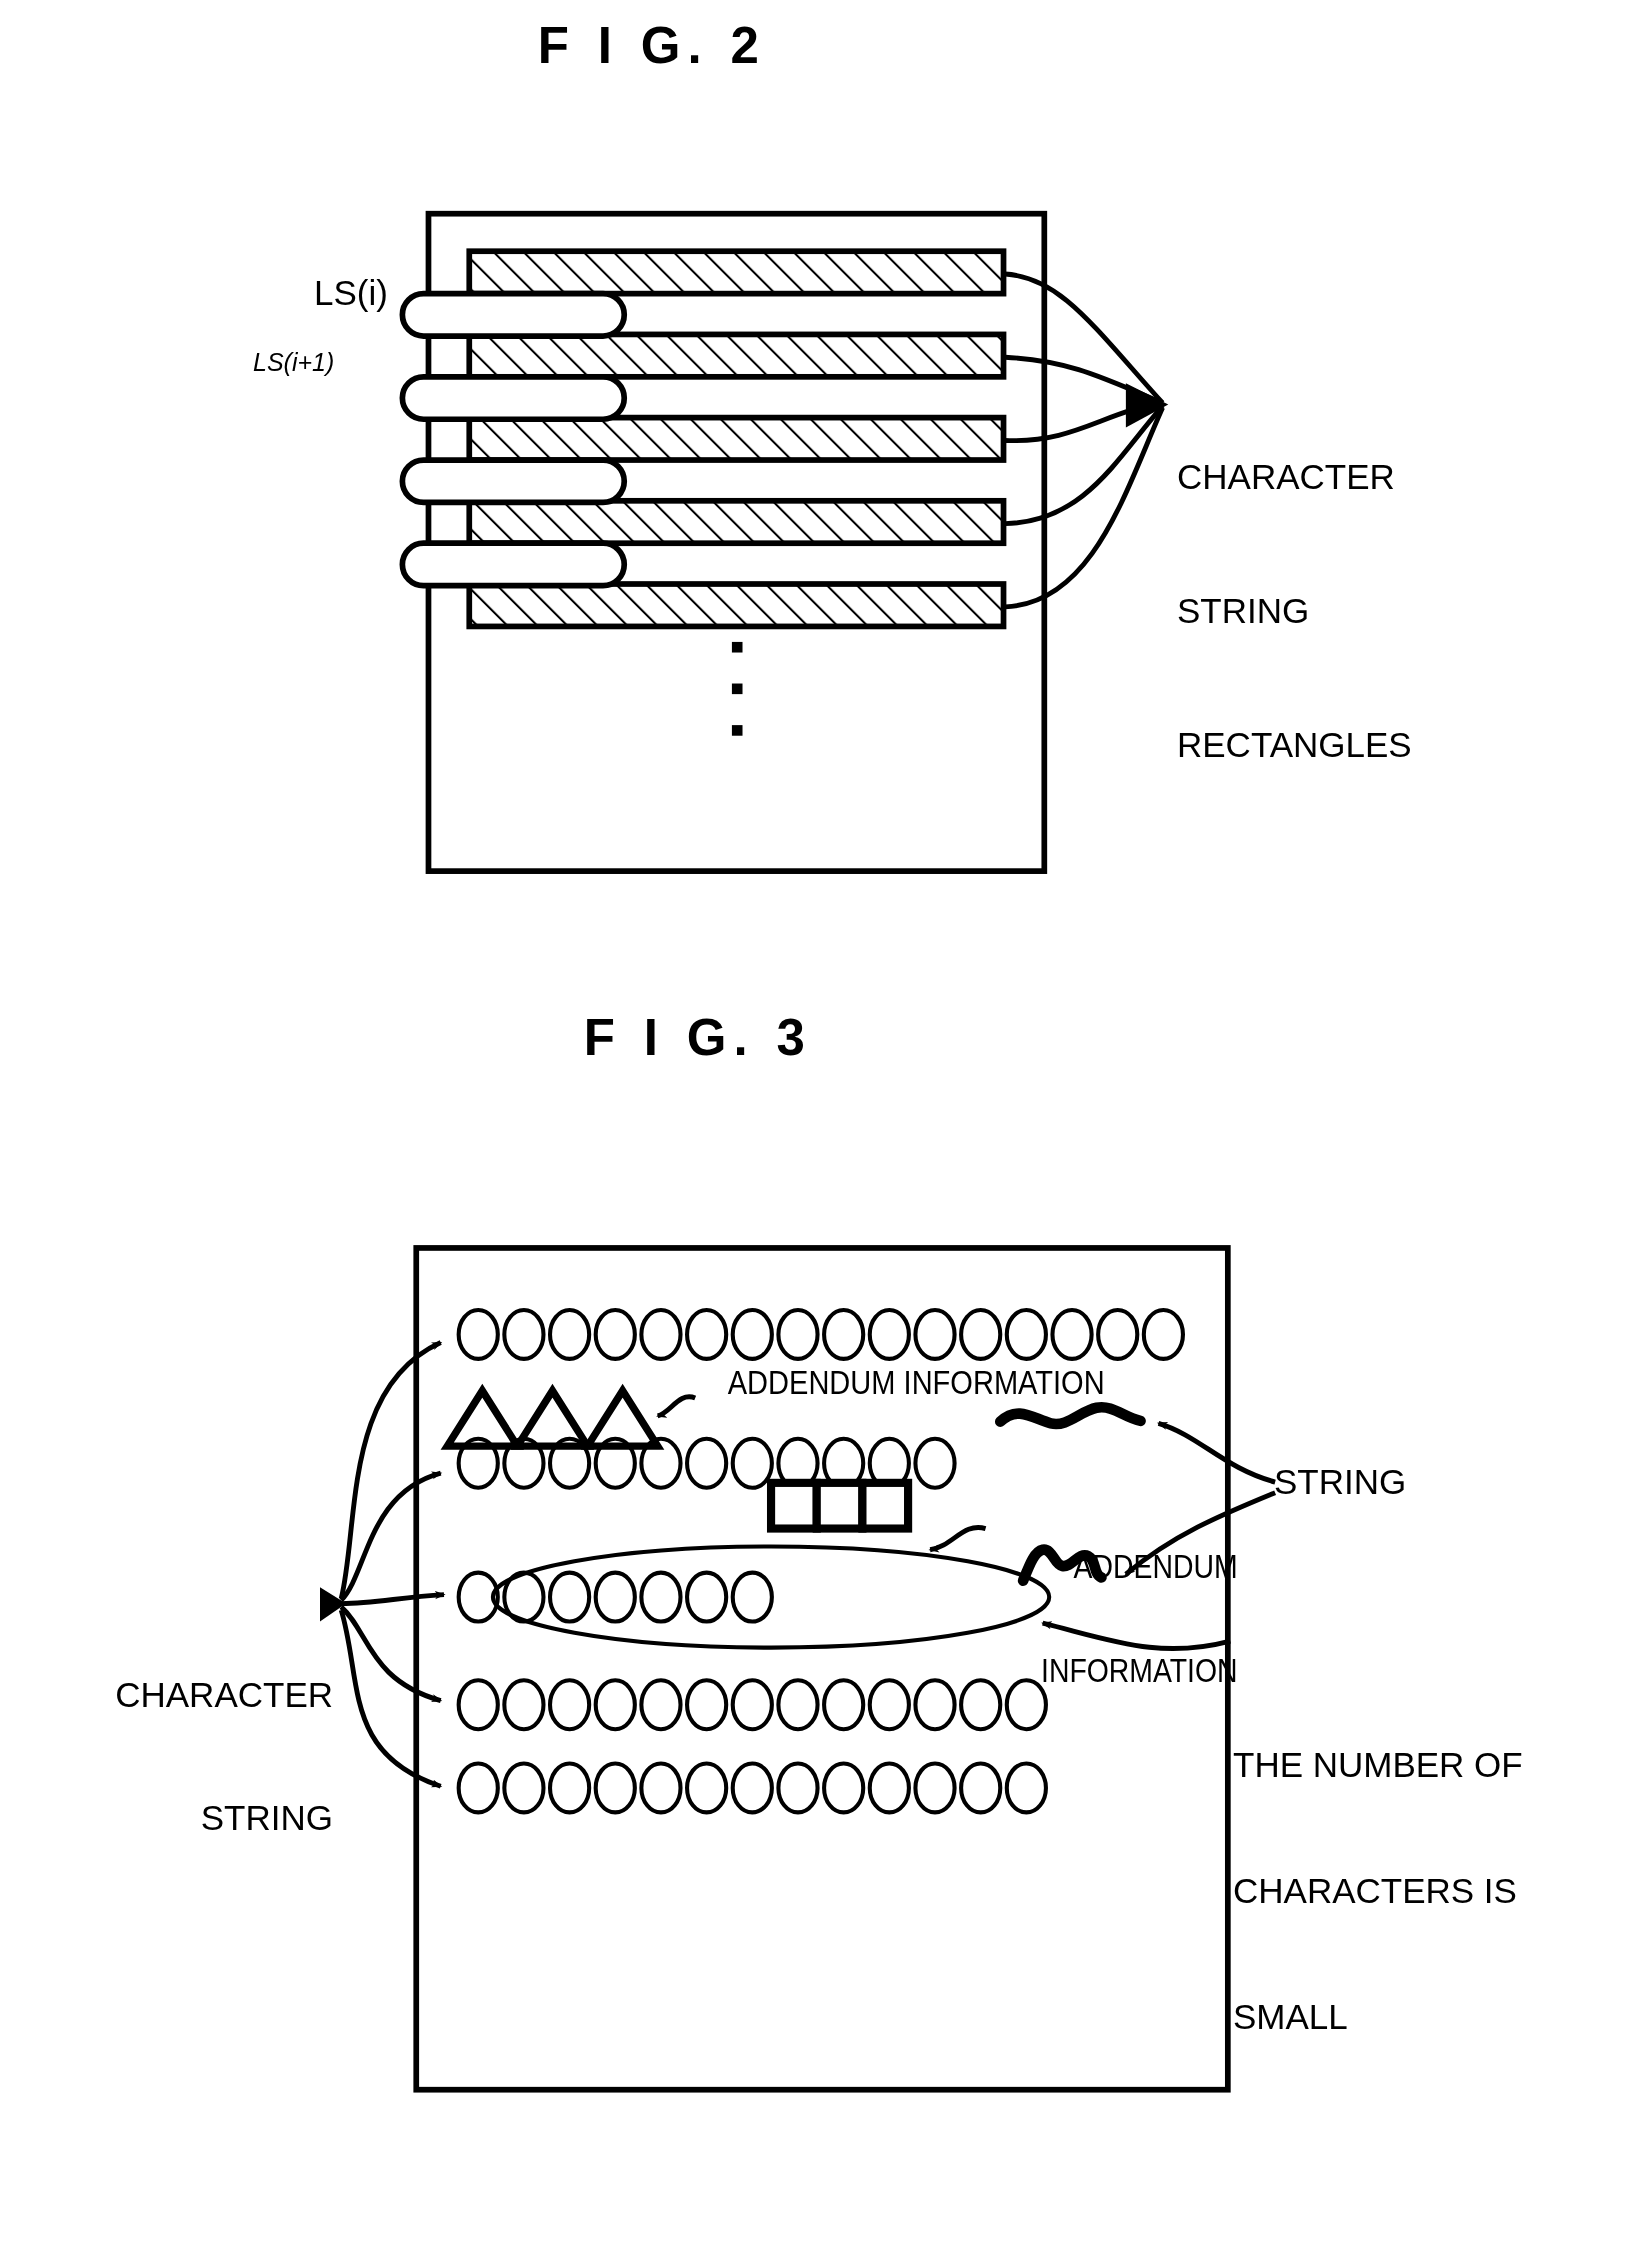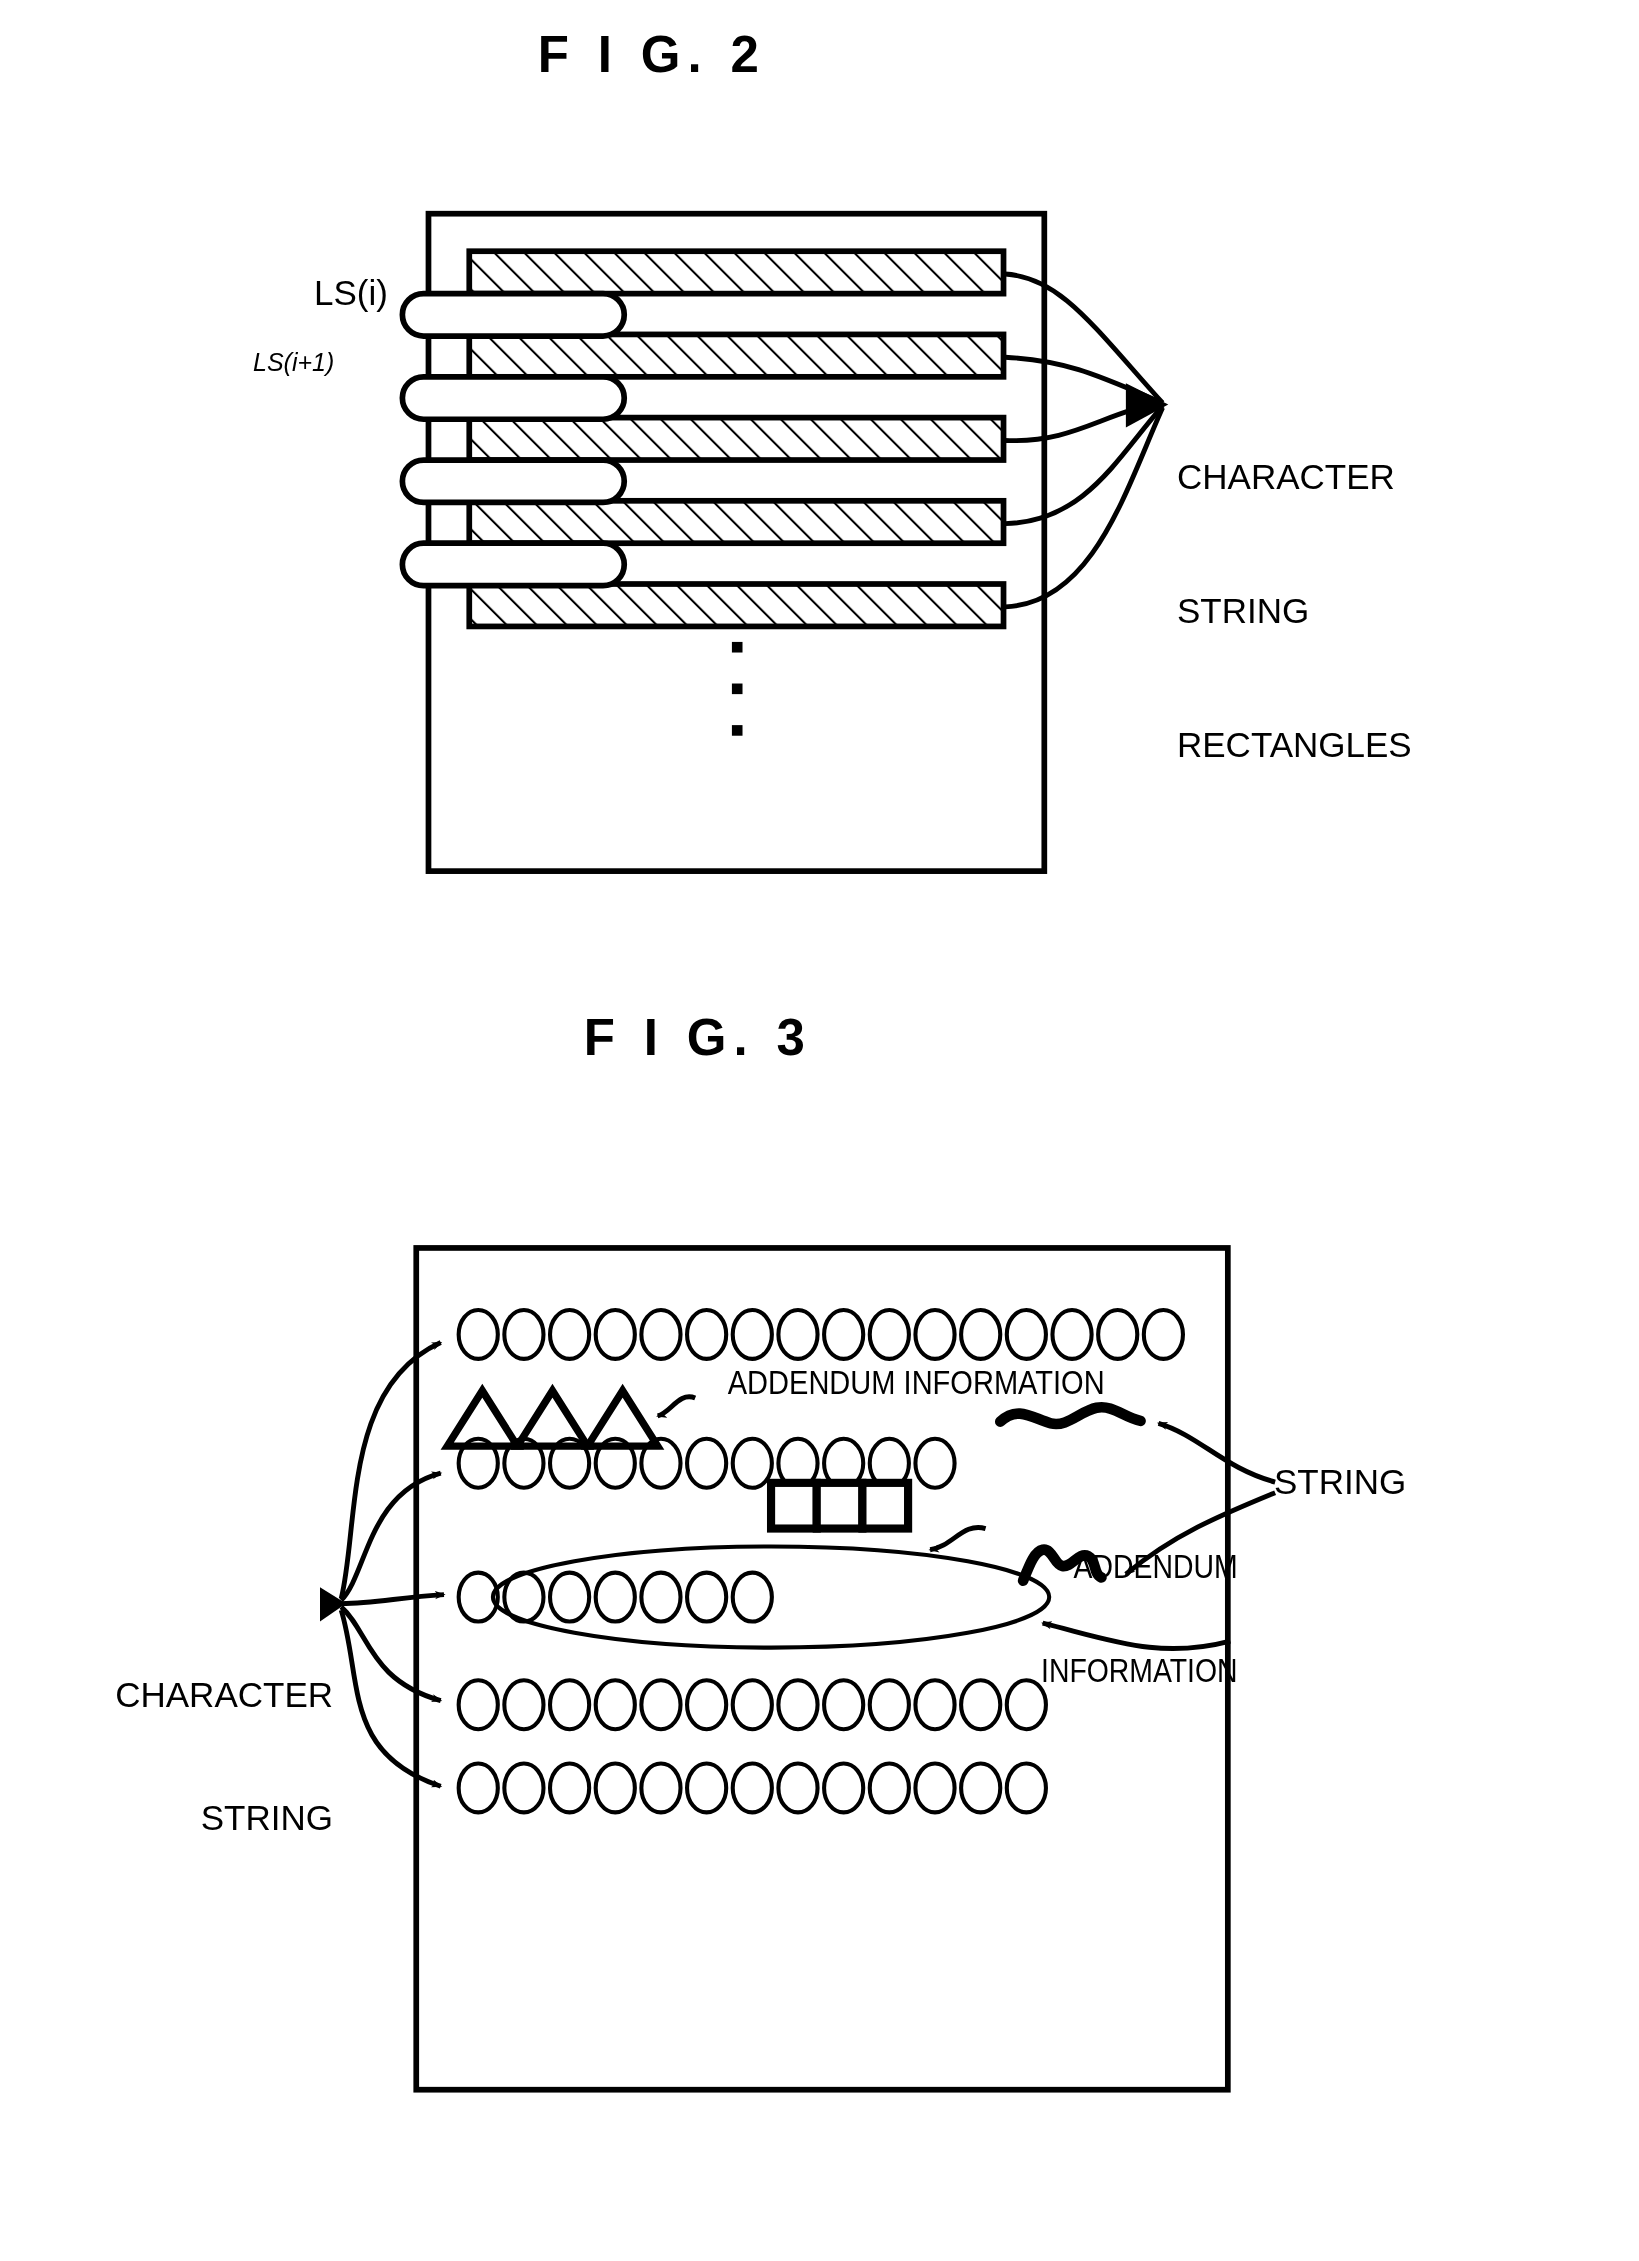--- a/index.html
+++ b/index.html
@@ -1,21 +1,21 @@
 <!DOCTYPE html>
 <html style="font-size:13px"><head>
 <meta charset="utf-8">
 <style>
   html,body{margin:0;padding:0;background:#ffffff;}
   body{width:1640px;height:2261px;position:relative;
        font-family:"Liberation Sans","DejaVu Sans",sans-serif;color:#000;}
   .page{position:absolute;inset:0;width:1640px;height:2261px;}
   svg.sheet{position:absolute;left:0;top:0;width:1640px;height:2261px;display:block;}
   .figtitle{position:absolute;font-weight:bold;color:#000;white-space:nowrap;}
-  #fig2-title{left:0;top:25px;width:1304px;text-align:center;font-size:51px;letter-spacing:7.3px;}
+  #fig2-title{left:0;top:16px;width:1304px;text-align:center;font-size:51px;letter-spacing:7.3px;}
   #fig3-title{left:0;top:1008px;width:1396px;text-align:center;font-size:51px;letter-spacing:7.3px;}
   .lbl{position:absolute;white-space:pre;color:#000;line-height:1.16;}
   #ls-i{left:314px;top:273px;font-size:35px;}
   #ls-i1{left:253px;top:348px;font-size:25px;font-style:italic;}
   #csr{left:1177px;top:365px;font-size:35px;line-height:1.28;}
   #addendum1{left:702px;top:1364px;font-size:33px;transform:scaleX(0.88);}
   #addendum2{left:1009px;top:1481px;font-size:33px;text-align:right;line-height:1.05;transform:scaleX(0.86);transform-origin:right top;}
   #noise{left:1274px;top:1462px;font-size:35px;}
   #charstrings{left:96px;top:1591px;font-size:35px;text-align:right;width:237px;line-height:1.18;}
   #numsmall{left:1233px;top:1660px;font-size:35px;line-height:1.2;}
@@ -213,15 +213,20 @@
     <div>INFORMATION</div>
   </div>
 
   <div class="lbl" id="noise">STRING</div>
 
   <div class="lbl" id="charstrings">
     <div>CHARACTER</div>
     <div>STRING</div>
   </div>
 
+  <div class="lbl" id="numsmall">
+    <div>THE NUMBER OF</div>
+    <div>CHARACTERS IS</div>
+    <div>SMALL</div>
+  </div>
 
 </div>
 
 
 </body></html>

